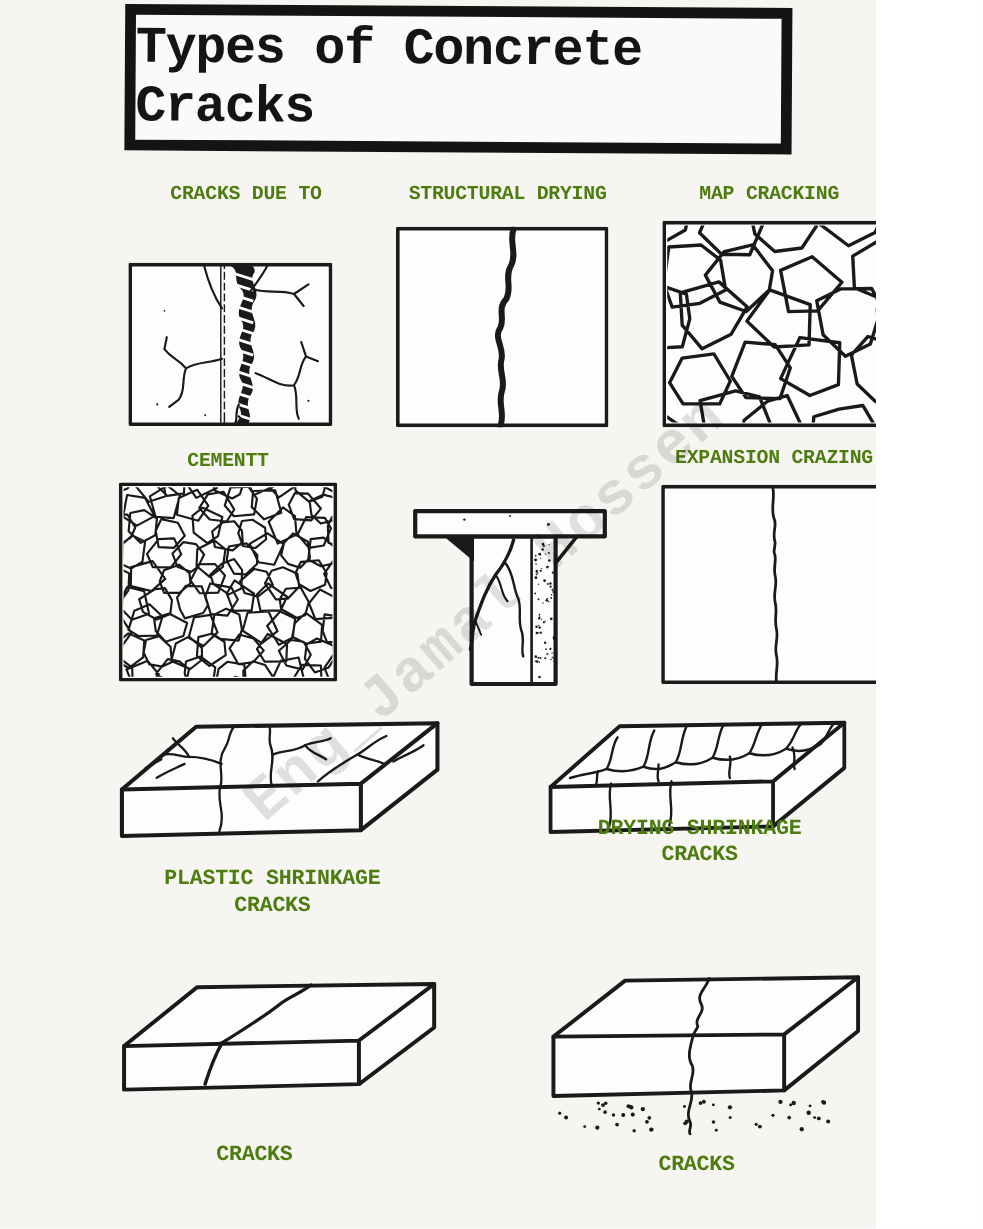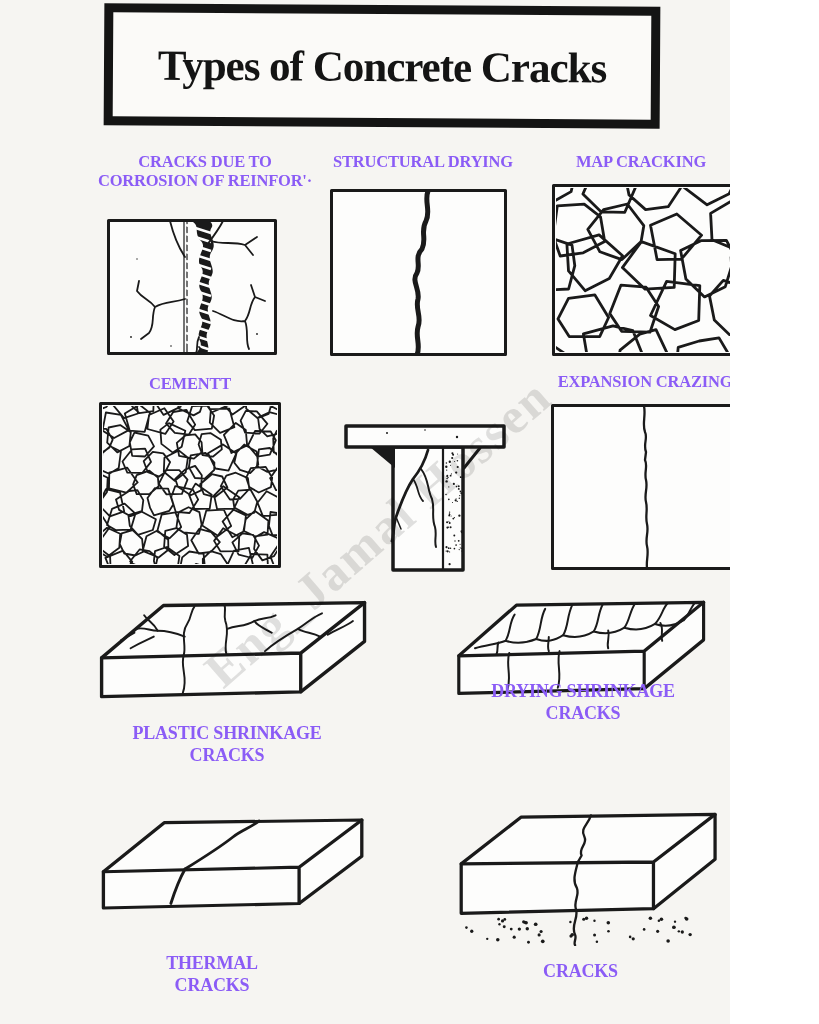--- a/index.html
+++ b/index.html
@@ -1,32 +1,32 @@
 <!DOCTYPE html>
 <html><head>
 <meta charset="utf-8">
 <style>
   html,body{margin:0;padding:0;}
   #page{
     position:relative; width:730px; height:1024px;
     background:#f6f5f2; overflow:hidden;
-    font-family:Liberation Serif, serif; color:#1a1a1a;
+    font-family:Liberation Mono, monospace; color:#1a1a1a;
   }
   .titlebox{
     position:absolute; left:104px; top:5px; width:556px; height:122px;
     border:9px solid #141414; box-sizing:border-box;
     display:flex; align-items:center; justify-content:center;
     background:#fbfaf8; transform:rotate(0.35deg);
   }
   .titlebox h1{
     margin:0; font-size:43px; font-weight:bold; letter-spacing:-1px; color:#141414;
   }
   .lbl{
     position:absolute; text-align:center; font-weight:bold;
-    font-size:16.5px; line-height:1.18; letter-spacing:-0.2px; color:#8b5cf6;
+    font-size:16.5px; line-height:1.18; letter-spacing:-0.2px; color:#4d7c0f;
   }
   .lbl.big{ font-size:18px; line-height:1.24; }
   .fig{ position:absolute; }
   .fig svg{ display:block; }
   .s{ stroke:#1a1a1a; fill:none; stroke-linecap:round; stroke-linejoin:round; }
   .f{ fill:#1a1a1a; stroke:none; }
   .face{ fill:#fdfdfc; stroke:#1a1a1a; stroke-linejoin:round; }
   .rib{ stroke:#fdfdfc; fill:none; }
   .dots{ fill:#1a1a1a; }
   .watermark{
@@ -42,21 +42,20 @@
 <div id="page">
 
   <div class="titlebox">
     <h1>Types of Concrete Cracks</h1>
   </div>
 
   <div class="watermark">Eng_Jamal Hossen</div>
 
   <div class="lbl" style="left:80px;top:152px;width:250px">
     <div>CRACKS DUE TO</div>
-    <div>CORROSION OF REINFOR'·</div>
   </div>
   <div class="lbl" style="left:328px;top:152px;width:190px">
     <div>STRUCTURAL DRYING</div>
   </div>
   <div class="lbl" style="left:553px;top:152px;width:176px">
     <div>MAP CRACKING</div>
   </div>
 
   <div class="fig" style="left:107px;top:219px">
     <svg width="170" height="136" viewBox="0 0 170 136">
@@ -333,20 +332,19 @@
           <circle cx="51.2" cy="143.3" r="1.89"></circle>
           <circle cx="65.6" cy="131.9" r="1.52"></circle>
           <circle cx="17.6" cy="130.3" r="1.38"></circle>
           <circle cx="82.8" cy="131.6" r="1.83"></circle>
           <circle cx="169.8" cy="134.2" r="1.37"></circle>
         </g>
     </svg>
   </div>
 
   <div class="lbl big" style="left:92px;top:952px;width:240px">
-    <div>THERMAL</div>
     <div>CRACKS</div>
   </div>
   <div class="lbl big" style="left:448px;top:960px;width:265px">
     <div>CRACKS</div>
   </div>
 
 </div>
 
 </body></html>

